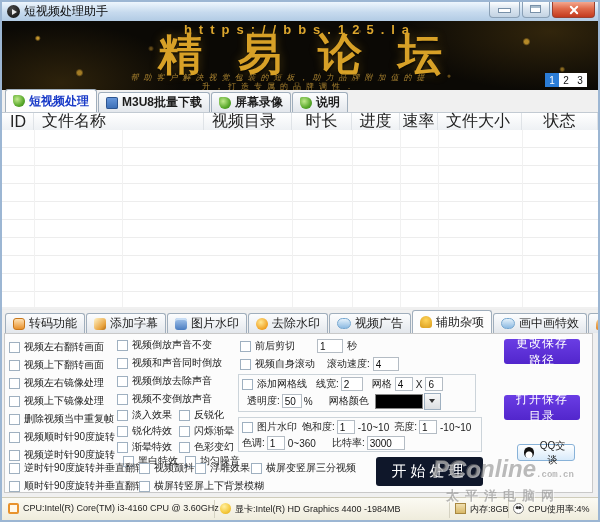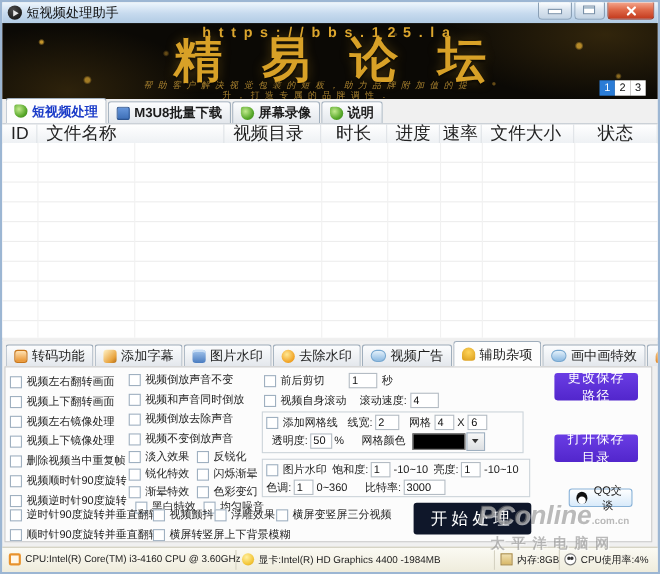--- a/index.html
+++ b/index.html
@@ -107,21 +107,21 @@
   .btn-qq{position:absolute;left:512px;top:110px;width:58px;height:17px;border:1px solid #88b2d8;
     border-radius:3px;background:linear-gradient(#ffffff,#d8eafa);font-size:10px;color:#222;
     display:flex;align-items:center;justify-content:center;gap:3px;cursor:pointer;font-family:inherit;}
   .qq-pen{width:10px;height:11px;border-radius:50% 50% 45% 45%;flex:none;
     background:radial-gradient(circle at 50% 72%,#fff 0 3px,#111 4px);}
   
   .watermark{position:absolute;right:6px;top:455px;width:178px;text-align:center;z-index:9;
     pointer-events:none;color:rgba(130,130,130,.55);}
   .wm1{font-size:24px;font-weight:bold;font-style:italic;line-height:24px;
     text-shadow:1px 1px 0 rgba(255,255,255,.6);}
-  .wm1 small{font-size:9px;font-style:normal;}
+  .wm1 small{font-size:9px;font-style:normal;font-family:Liberation Mono, monospace;}
   .wm2{font-size:13px;letter-spacing:6px;font-weight:bold;text-shadow:1px 1px 0 rgba(255,255,255,.6);}
   
   .statusbar{position:absolute;left:0;right:0;bottom:0;height:22px;
     background:linear-gradient(#fbfaf3,#efecdc);border-top:1px solid #cfccba;font-size:9px;color:#222;}
   .statusbar .sit{position:absolute;top:5px;white-space:nowrap;text-align:center;}
   .sdiv{position:absolute;top:2px;bottom:2px;width:1px;background:#d5d2c2;}
   .sic{position:absolute;top:5px;width:11px;height:11px;}
   .sic-lock{border:2px solid #e8922c;border-radius:2px;box-sizing:border-box;background:#fff7e8;}
   .sic-smile{border-radius:50%;background:radial-gradient(circle at 38% 32%,#fff0a0,#f4c83c 60%,#d8a018);}
   .sic-mem{background:linear-gradient(#f0e0b0,#d8b868);border:1px solid #a88840;box-sizing:border-box;}

